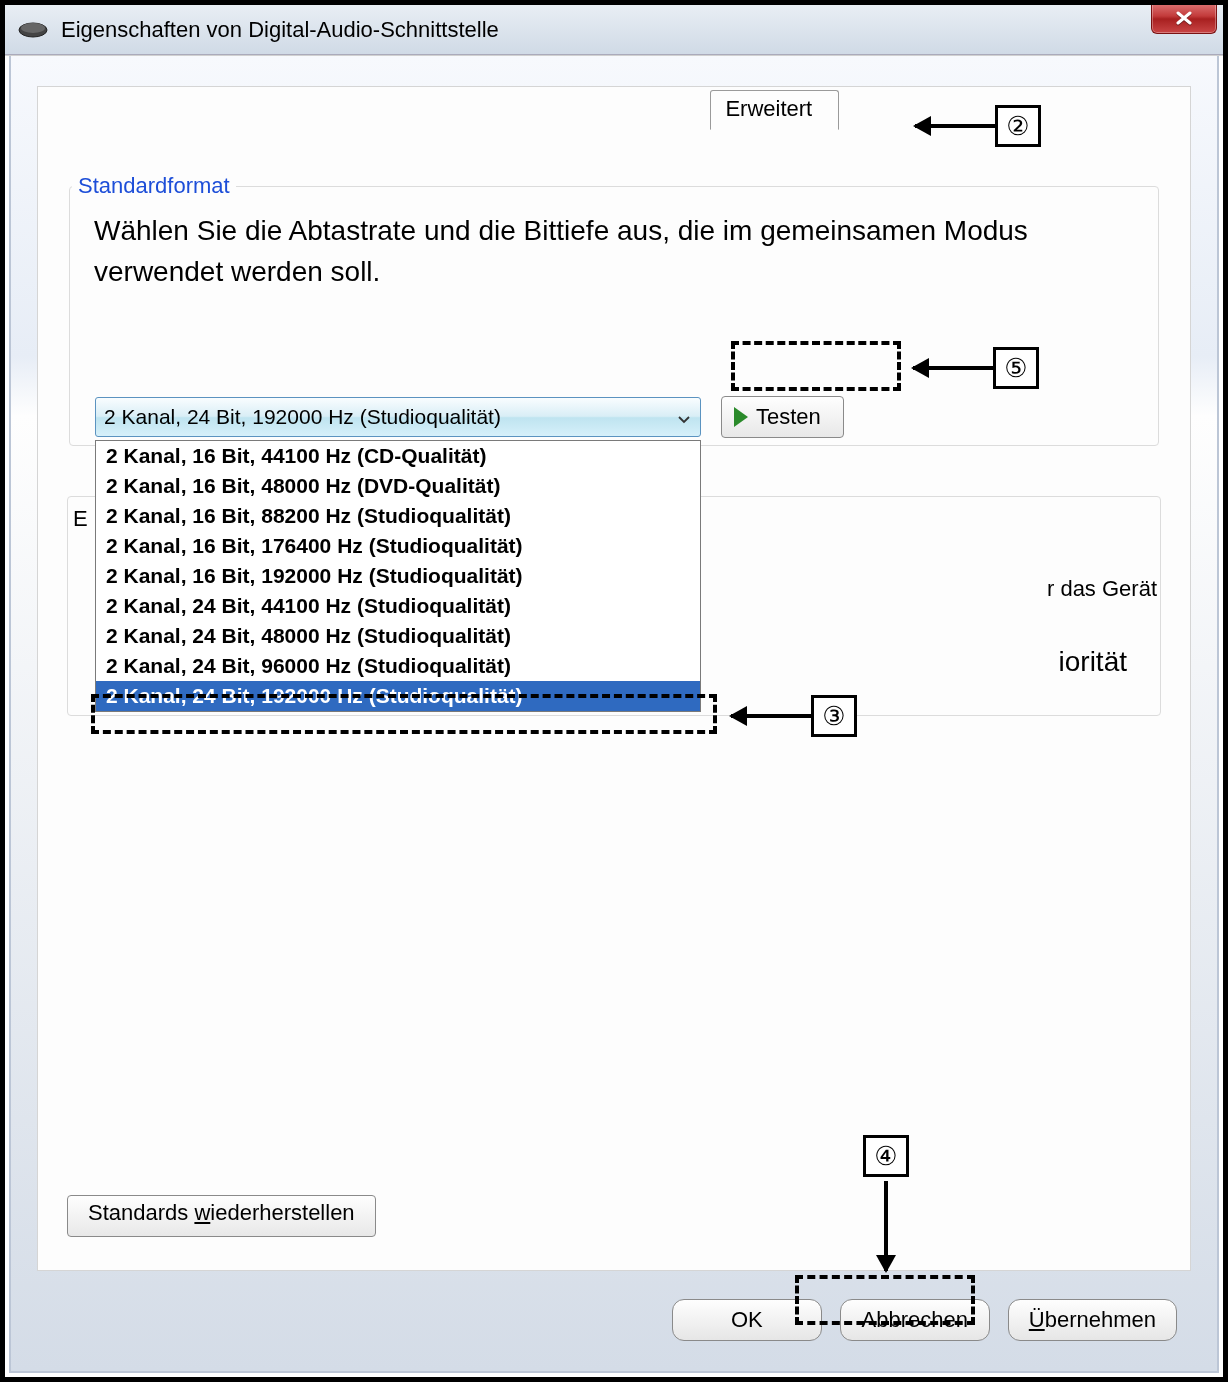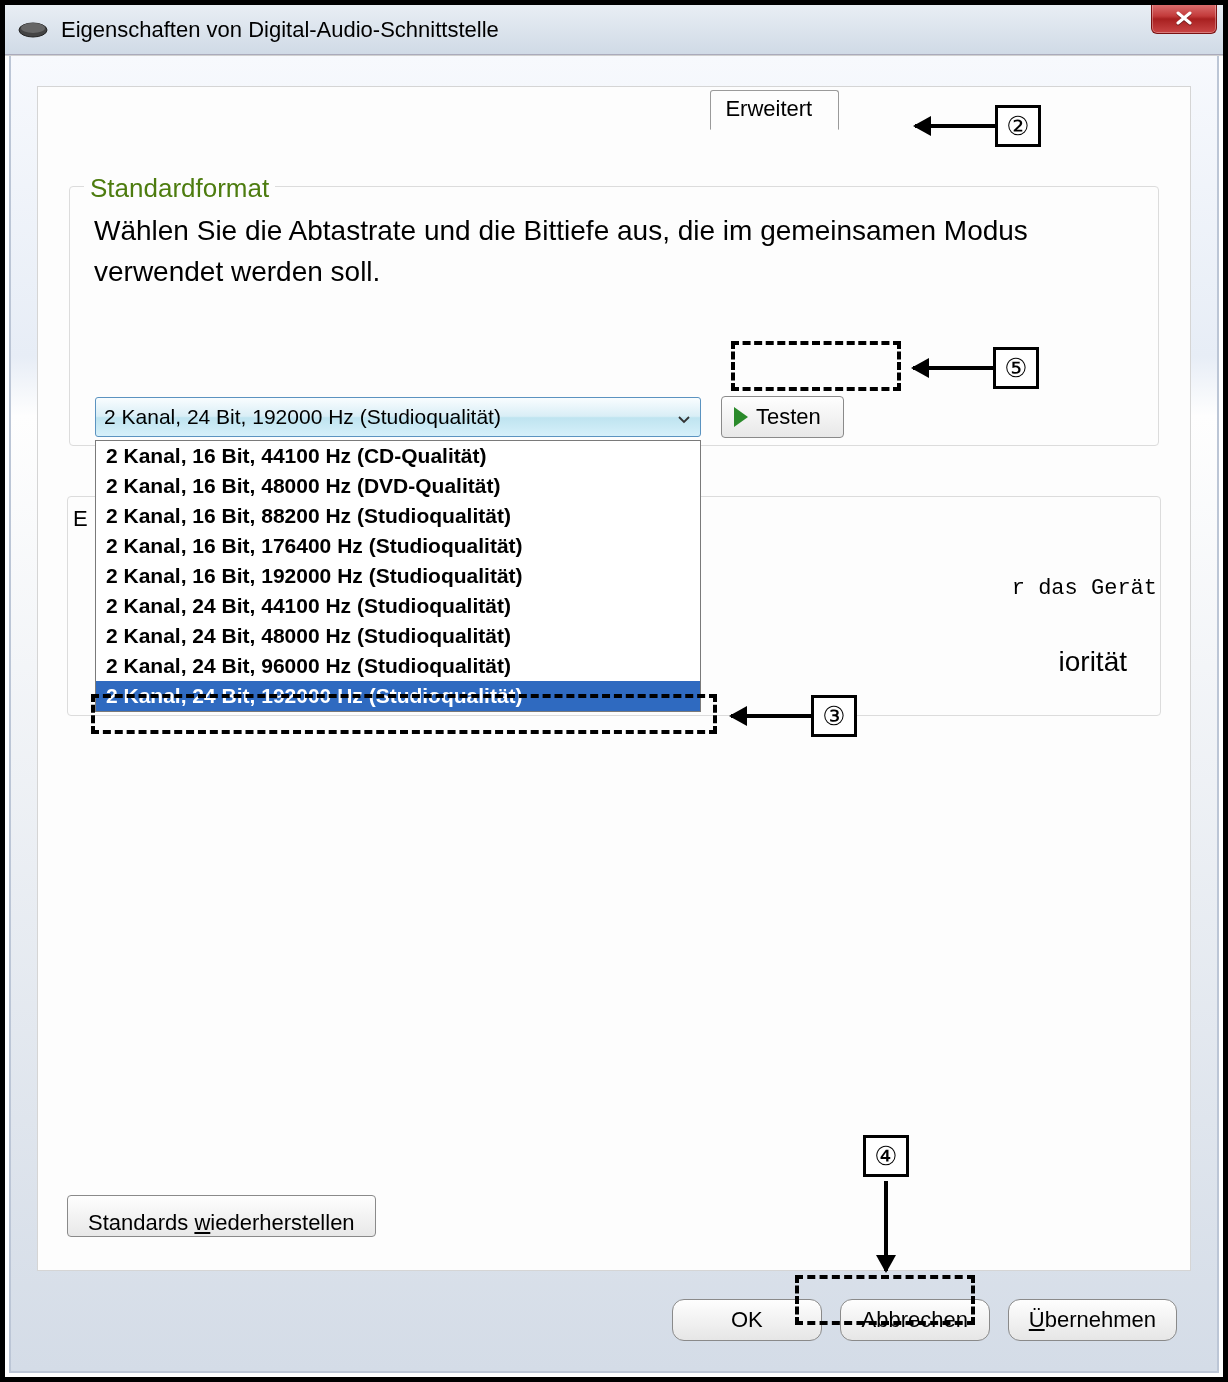--- a/index.html
+++ b/index.html
@@ -94,25 +94,25 @@
   .groupbox {
     position:absolute;
     top: 30px; left: 24px; right: 24px;
     height: 260px;
     border: 1px solid #dcdcdc;
     border-radius: 4px;
     padding: 20px 24px;
   }
   .group-legend {
     position:absolute;
-    top: -14px; left: 14px;
+    top: -14px; left: 2px;
     background:#fdfdfd;
     padding:0 6px;
-    font-size: 26px;
-    color:#4d7c0f;
+    font-size: 22px;
+    color:#1d4ed8;
   }
   .group-text {
     font-size: 28px;
     line-height: 1.45;
     margin-top: 4px;
   }
   .combo-row {
     position:absolute;
     top: 150px; left: 24px; right: 24px;
     display:flex;
@@ -171,21 +171,20 @@
     font-weight:bold;
   }
   .dropdown-item.selected {
     background: #2f6ac0;
     color:#fff;
   }
   .behind-text-1 {
     position:absolute;
     top: 520px; right: 60px;
     font-size: 22px;
-    font-family: Liberation Mono, monospace;
   }
   .behind-text-2 {
     position:absolute;
     top: 590px; right: 90px;
     font-size: 28px;
   }
   .behind-e {
     position:absolute;
     top: 450px; left: 62px;
     font-size: 22px;
@@ -195,21 +194,21 @@
     top: 440px; left: 56px; right: 56px;
     height: 220px;
     border: 1px solid #dcdcdc;
     border-radius: 4px;
   }
   .restore-btn {
     position:absolute;
     bottom: 134px;
     left: 56px;
     height: 42px;
-    padding: 14px 20px;
+    padding: 4px 20px;
     background: linear-gradient(to bottom,#fefefe,#e8e8e8);
     border: 1px solid #8a8a8a;
     border-radius: 4px;
     font-size: 22px;
     cursor:pointer;
   }
   .underline-letter { text-decoration: underline; }
   .footer-row {
     position:absolute;
     bottom: 30px; right: 40px;

